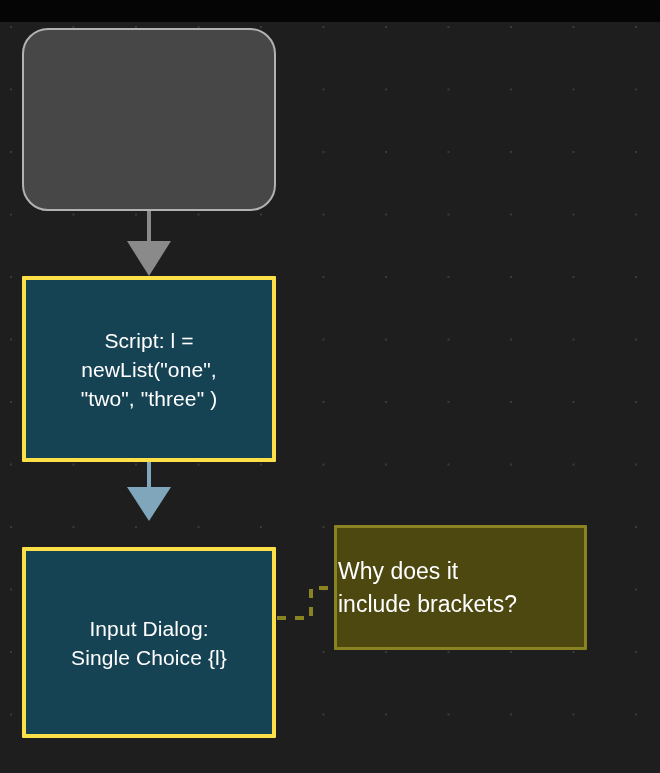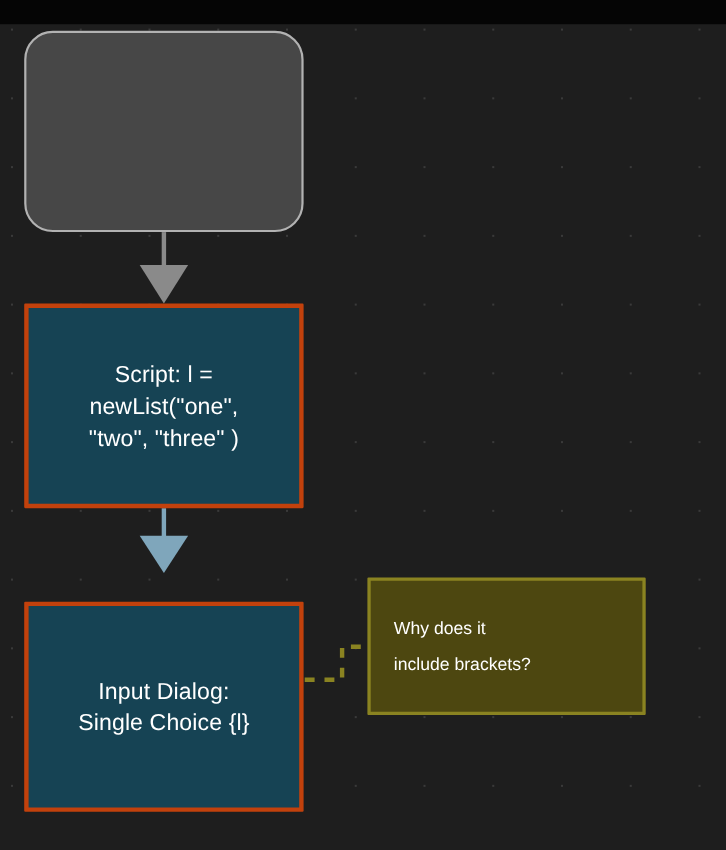--- a/index.html
+++ b/index.html
@@ -80,21 +80,21 @@
     width: 254px;
     height: 183px;
     background: #474747;
     border: 2px solid #b2b2b2;
     border-radius: 26px;
   }
 
   
   .node-process {
     background: #164354;
-    border: 4px solid #c2410c;
+    border: 4px solid #fde047;
     border-radius: 1px;
   }
   .node-script {
     left: 22px;
     top: 276px;
     width: 254px;
     height: 186px;
   }
   .node-input-dialog {
     left: 22px;
@@ -119,25 +119,25 @@
     top: 525px;
     width: 253px;
     height: 125px;
     background: #4d4710;
     border: 3px solid #8a8321;
     border-radius: 1px;
     justify-content: flex-start;
     align-items: center;
   }
   .note-label {
-    font-size: 16px;
+    font-size: 23px;
     line-height: 33px;
     text-align: left;
     white-space: pre-line;
-    padding-left: 21px;
+    padding-left: 1px;
     user-select: none;
   }
 </style>
 </head>
 <body>
 
 <div id="app">
 
   <div class="topbar"></div>
 

